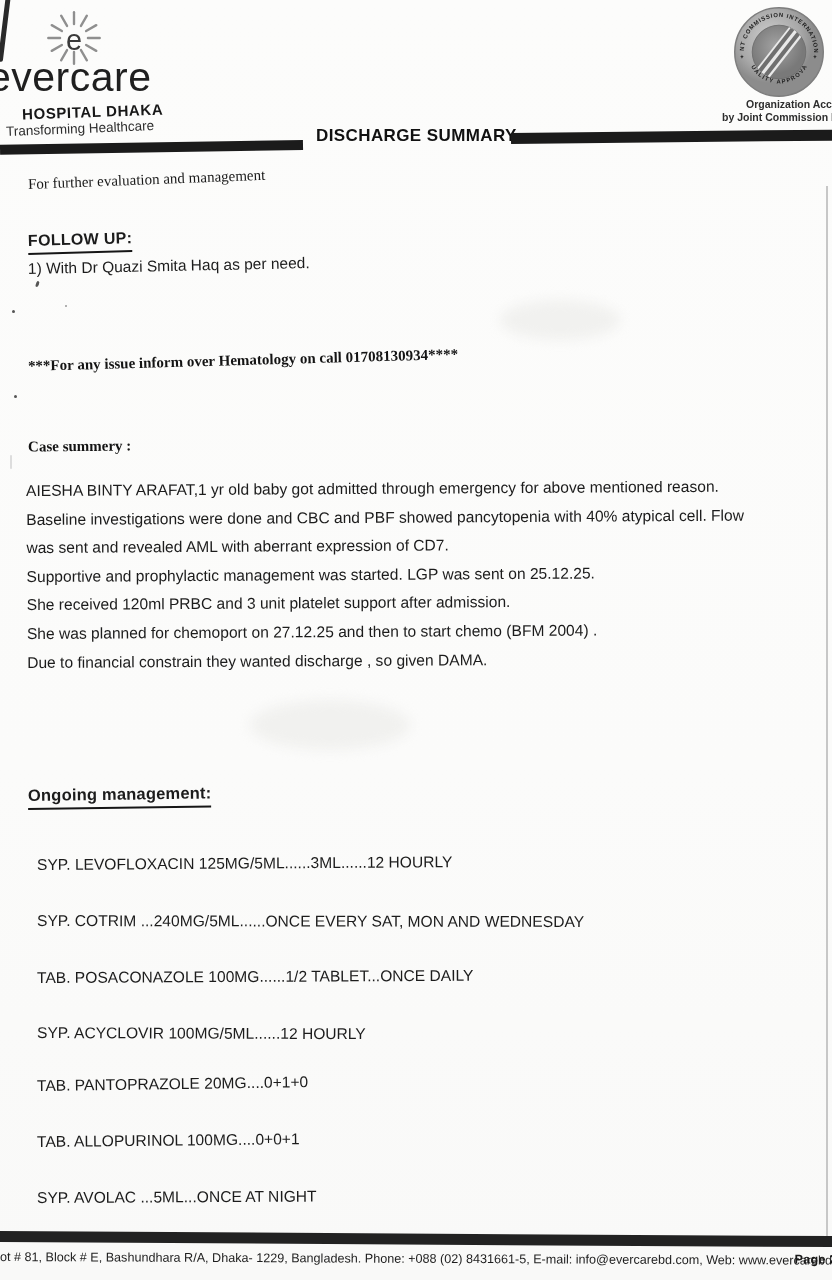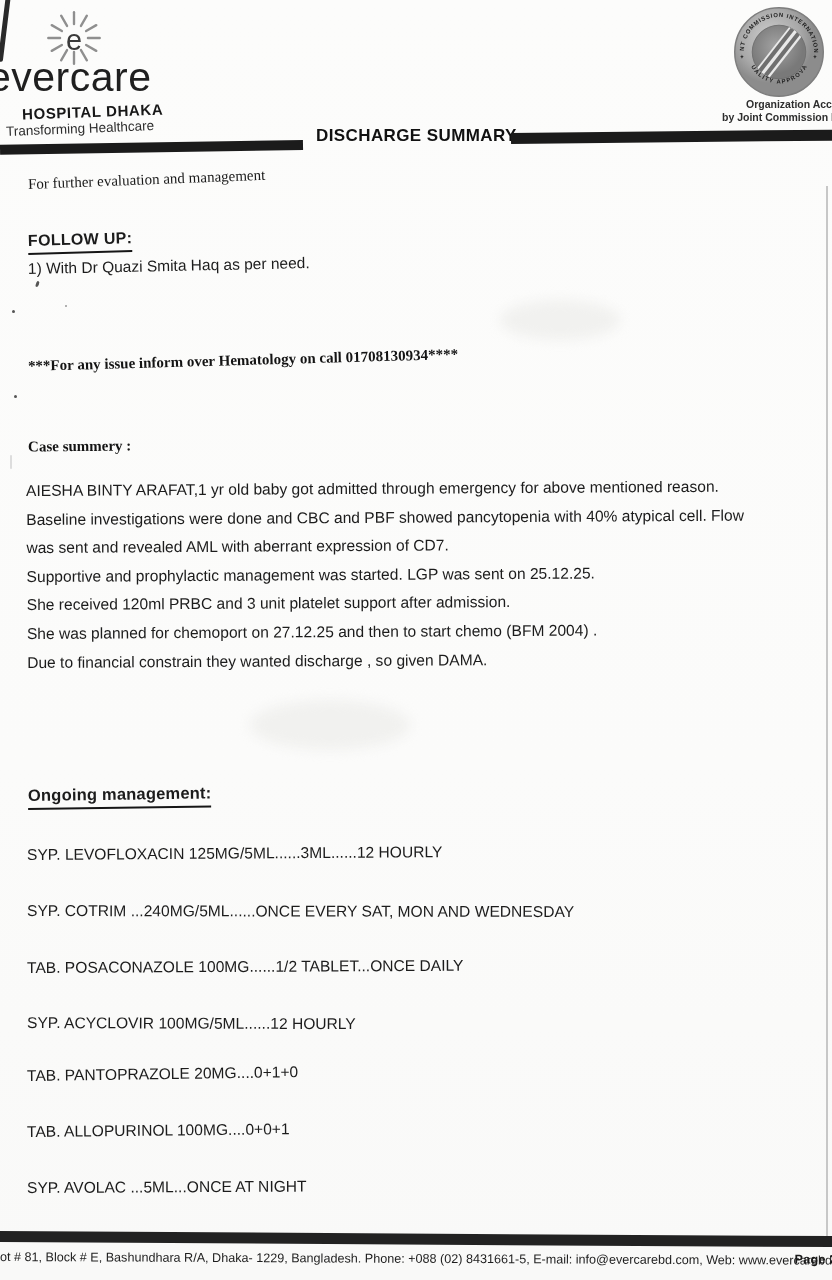--- a/index.html
+++ b/index.html
@@ -28,21 +28,21 @@
   
   .serif{font-family:"Liberation Serif",serif;}
   .intro{left:28px;top:176px;font-size:15px;transform:rotate(-2.2deg);transform-origin:left center;color:#1a1a1a;}
   .followup-h{left:28px;top:232px;font-size:16px;font-weight:bold;letter-spacing:0.3px;transform:rotate(-1.6deg);transform-origin:left center;border-bottom:2.5px solid #161616;padding-bottom:3px;}
   .followup-item{left:28px;top:260px;font-size:15.5px;transform:rotate(-1.2deg);transform-origin:left center;}
   .notice{left:28px;top:358px;font-size:15px;font-weight:bold;transform:rotate(-1.6deg);transform-origin:left center;color:#141414;}
   .case-h{left:28px;top:438px;font-size:15px;font-weight:bold;transform:rotate(-0.6deg);color:#141414;}
   .case-lines{left:26px;top:482px;width:790px;list-style:none;margin:0;padding:0;font-size:15.6px;transform:rotate(-0.35deg);transform-origin:left top;}
   .case-lines li{height:28.6px;white-space:nowrap;}
   .ongoing-h{left:28px;top:786px;font-size:16.5px;font-weight:bold;letter-spacing:0.2px;transform:rotate(-0.8deg);transform-origin:left center;border-bottom:2.5px solid #161616;padding-bottom:3px;}
-  .meds{left:26px;top:845px;width:790px;list-style:none;margin:1px;padding:0;font-size:15.6px;}
+  .meds{left:26px;top:845px;width:790px;list-style:none;margin:11px;padding:0;font-size:15.6px;}
   .meds li{height:22px;margin-bottom:34.3px;white-space:nowrap;transform-origin:left center;}
   .meds li:nth-child(1){transform:rotate(-0.4deg);}
   .meds li:nth-child(2){transform:rotate(0.1deg);}
   .meds li:nth-child(3){transform:rotate(-0.3deg);margin-bottom:33.5px;}
   .meds li:nth-child(4){transform:rotate(0.2deg);margin-bottom:31px;}
   .meds li:nth-child(5){transform:rotate(-0.8deg);margin-bottom:33.5px;}
   .meds li:nth-child(6){transform:rotate(-0.6deg);}
   .meds li:nth-child(7){transform:rotate(-0.3deg);}
   
   .footer-bar{left:-4px;top:1231px;width:845px;height:11px;background:#222;transform:rotate(0.35deg);transform-origin:left center;}

